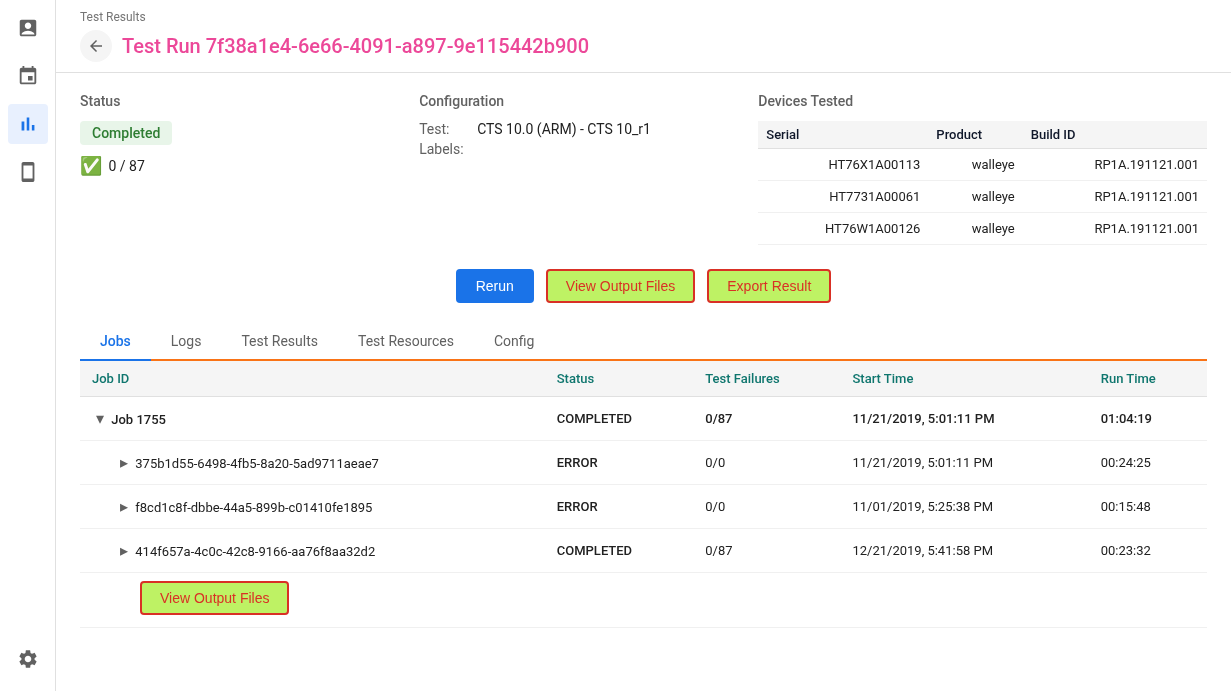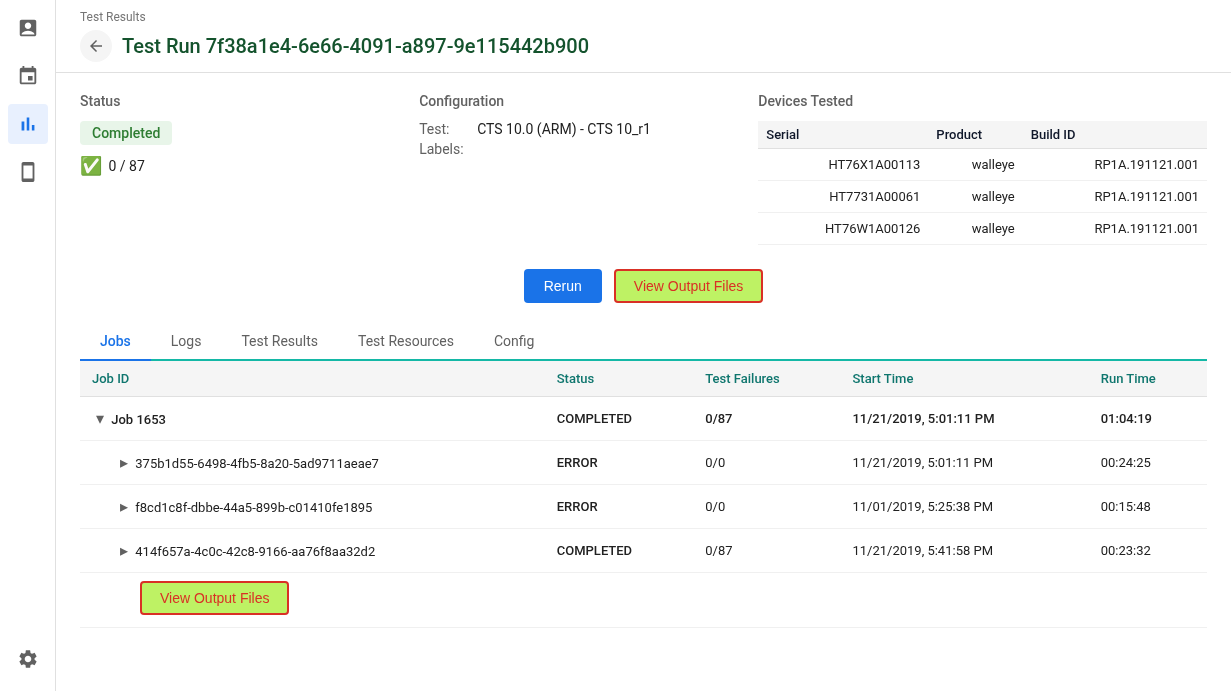--- a/index.html
+++ b/index.html
@@ -68,21 +68,21 @@
       border: none;
       cursor: pointer;
       display: flex;
       align-items: center;
       justify-content: center;
       color: #616161;
     }
     .page-title {
       font-size: 20px;
       font-weight: 500;
-      color: #14532d;
+      color: #ec4899;
     }
 
     
     .content {
       flex: 1;
       overflow-y: auto;
       padding: 20px 24px;
     }
 
     
@@ -182,21 +182,21 @@
       border: 2px solid #d93025;
       border-radius: 4px;
       cursor: pointer;
       font-size: 14px;
       font-weight: 500;
     }
 
     
     .tabs {
       display: flex;
-      border-bottom: 2px solid #14b8a6;
+      border-bottom: 2px solid #f97316;
       margin-bottom: 0;
     }
     .tab {
       padding: 10px 20px;
       cursor: pointer;
       font-size: 14px;
       color: #616161;
       border-bottom: 2px solid transparent;
       margin-bottom: -2px;
     }
@@ -348,20 +348,21 @@
     <td>RP1A.191121.001</td>
   </tr>
             </tbody>
         </table>
       </div>
     </div>
 
     <div class="action-buttons">
       <button class="btn-primary">Rerun</button>
       <button class="btn-outlined">View Output Files</button>
+      <button class="btn-outlined">Export Result</button>
     </div>
 
     <div class="tabs" id="tabs-container">
     <div class="tab active">Jobs</div>
         <div class="tab">Logs</div>
         <div class="tab">Test Results</div>
         <div class="tab">Test Resources</div>
         <div class="tab">Config</div>
       </div>
 
@@ -372,21 +373,21 @@
           <th>Status</th>
           <th>Test Failures</th>
           <th>Start Time</th>
           <th>Run Time</th>
         </tr>
       </thead>
       <tbody id="jobs-tbody">
       <tr class="job-row">
     <td>
       <button class="expand-btn">▾</button>
-      <span>Job 1653</span>
+      <span>Job 1755</span>
     </td>
     <td class="status-completed">COMPLETED</td>
     <td>0/87</td>
     <td>11/21/2019, 5:01:11 PM</td>
     <td>01:04:19</td>
   </tr>
           <tr class="child-row">
         <td>
           <button class="expand-btn">▸</button>
           <span>375b1d55-6498-4fb5-8a20-5ad9711aeae7</span>
@@ -406,21 +407,21 @@
         <td>11/01/2019, 5:25:38 PM</td>
         <td>00:15:48</td>
       </tr>
           <tr class="child-row">
         <td>
           <button class="expand-btn">▸</button>
           <span>414f657a-4c0c-42c8-9166-aa76f8aa32d2</span>
         </td>
         <td class="status-completed">COMPLETED</td>
         <td>0/87</td>
-        <td>11/21/2019, 5:41:58 PM</td>
+        <td>12/21/2019, 5:41:58 PM</td>
         <td>00:23:32</td>
       </tr>
           <tr class="view-output-row">
           <td colspan="5">
             <button class="btn-outlined view-output-small">View Output Files</button>
           </td>
         </tr>
         </tbody>
     </table>
   </div>

